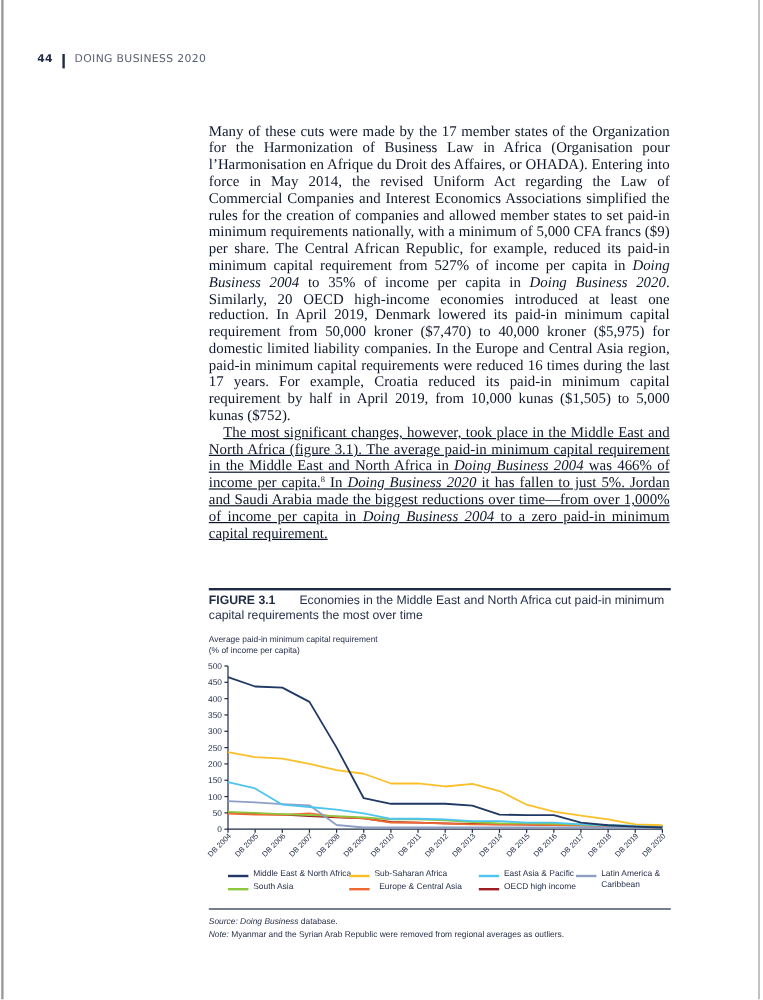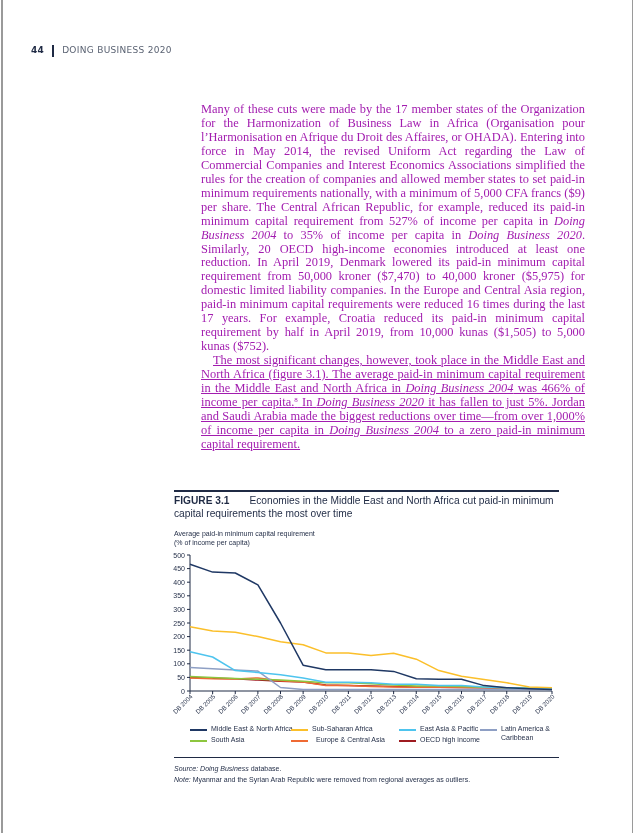--- a/index.html
+++ b/index.html
@@ -1,21 +1,21 @@
 <!DOCTYPE html>
 <html><head>
 <meta charset="utf-8">
 <style>
   html,body{margin:0;padding:0;}
   body{width:636px;height:833px;background:#fff;position:relative;overflow:hidden;font-family:"Liberation Serif",serif;}
   .page-border{position:absolute;left:1px;top:0;width:632px;height:833px;border-left:2px solid #9a9a9a;border-right:1px solid #9a9a9a;box-sizing:border-box;}
   .header{position:absolute;left:31px;top:45px;display:flex;align-items:flex-start;font-family:"DejaVu Sans",sans-serif;font-size:9px;color:#5a6272;letter-spacing:0.3px;}
   .header .num{font-weight:bold;color:#1f2a44;margin-right:8px;}
   .header .bar{width:2px;height:12px;background:#1f2a44;margin-right:8px;}
-  .body-text{position:absolute;left:174px;top:103px;width:384px;font-size:12.4px;line-height:13.95px;color:#a21caf;text-align:justify;margin-left:27px;}
+  .body-text{position:absolute;left:174px;top:103px;width:384px;font-size:12.4px;line-height:13.95px;color:#0f172a;text-align:justify;}
   .body-text p{margin:0;}
   .body-text p.indent{text-indent:12px;text-decoration:underline;}
   .body-text i{font-style:italic;}
   .body-text sup{font-size:7px;vertical-align:4px;line-height:0;}
   .fig-rule-top{position:absolute;left:174px;top:490px;width:385px;height:2px;background:#1f2a44;}
   .fig-title{position:absolute;left:174px;top:495px;width:385px;font-family:"Liberation Sans",sans-serif;font-size:10.2px;line-height:12.5px;color:#1f2a44;}
   .fig-title b{margin-right:20px;}
   .y-title{position:absolute;left:174px;top:530px;font-family:"Liberation Sans",sans-serif;font-size:7px;line-height:8.6px;color:#1f2a44;}
   #chart{position:absolute;left:165px;top:545px;width:400px;height:180px;}
   .legend{position:absolute;left:190px;top:725px;width:370px;font-family:"Liberation Sans",sans-serif;font-size:7px;color:#1f2a44;}

